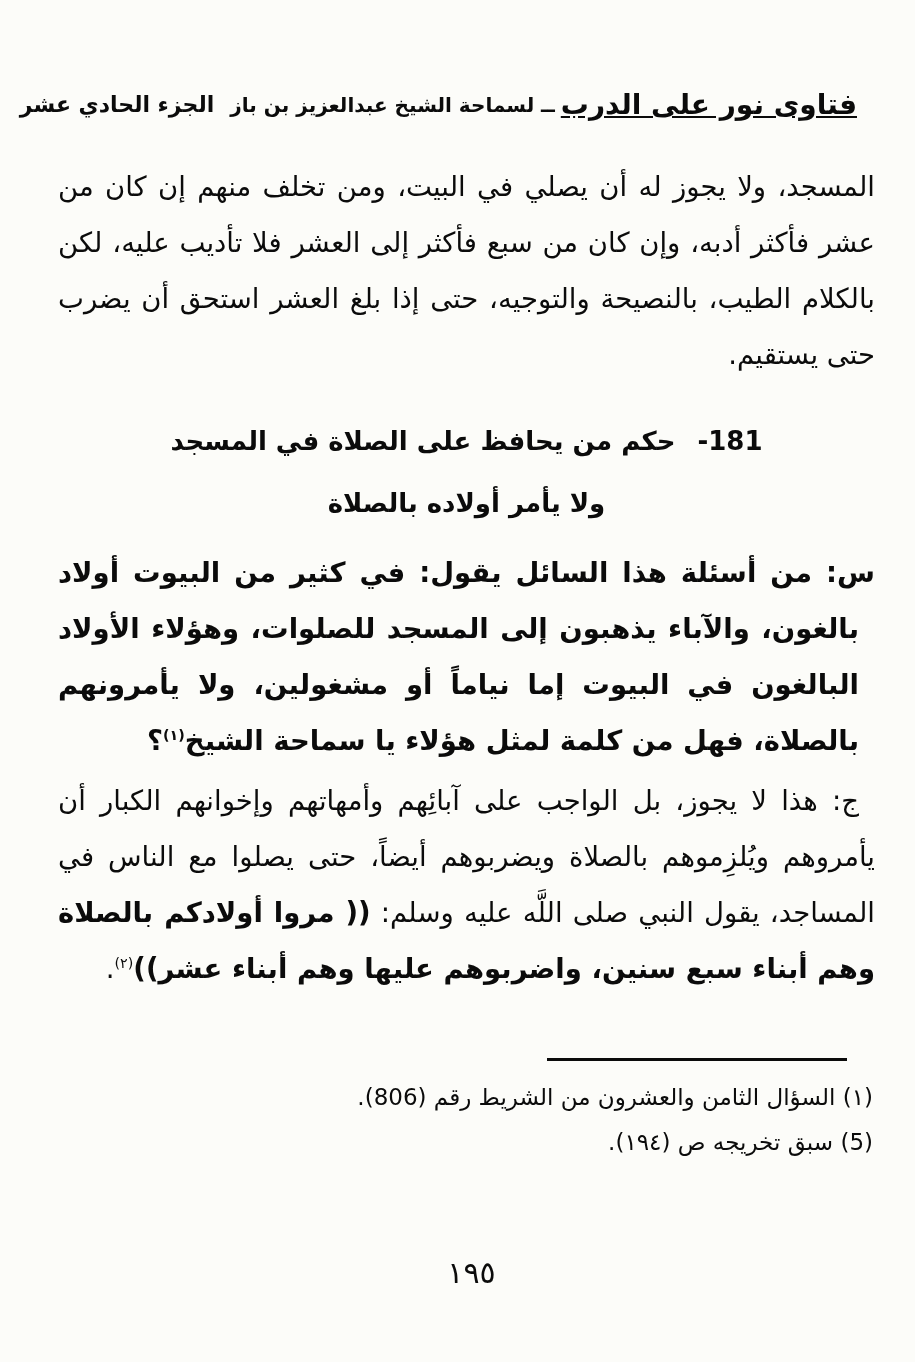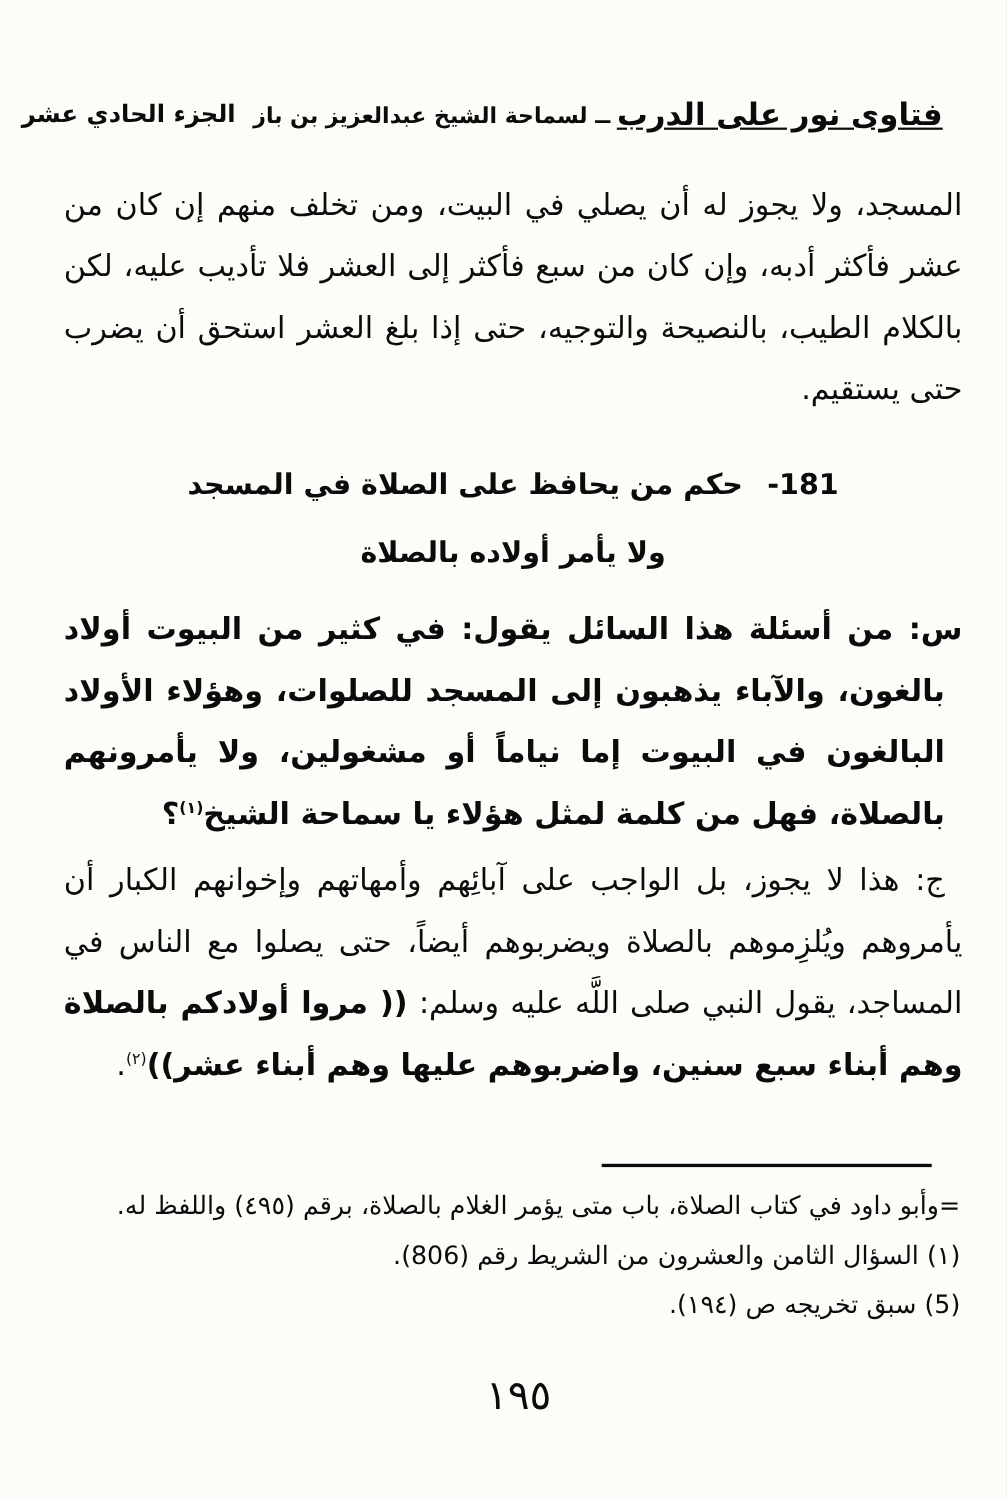--- a/index.html
+++ b/index.html
@@ -87,21 +87,21 @@
   }
   .fn-line { text-align: right; }
 
   
   .page-number {
     position: absolute;
     bottom: 72px;
     left: 0;
     right: 4px;
     text-align: center;
-    font-size: 37px;
+    font-size: 30px;
     padding-left: 32px;
   }
 </style>
 </head>
 <body>
 
 <div class="page">
 
   <header class="header">
     <span class="title">فتاوى نور على الدرب</span>
@@ -126,20 +126,19 @@
     </p>
 
     <p class="para answer">
       <span>ج: هذا لا يجوز، بل الواجب على آبائِهم وأمهاتهم وإخوانهم الكبار أن يأمروهم ويُلزِموهم بالصلاة ويضربوهم أيضاً، حتى يصلوا مع الناس في المساجد، يقول النبي صلى اللَّه عليه وسلم: </span><span class="hadith">(( مروا أولادكم بالصلاة وهم أبناء سبع سنين، واضربوهم عليها وهم أبناء عشر))</span><sup class="fnref">(٢)</sup><span>.</span>
     </p>
 
   </main>
 
   <footer class="footnotes">
     <div class="fn-rule"></div>
-    <div class="fn-line">=وأبو داود في كتاب الصلاة، باب متى يؤمر الغلام بالصلاة، برقم (٤٩٥) واللفظ له.</div>
     <div class="fn-line">(١) السؤال الثامن والعشرون من الشريط رقم (806).</div>
     <div class="fn-line">(5) سبق تخريجه ص (١٩٤).</div>
   </footer>
 
   <div class="page-number">١٩٥</div>
 
 </div>
 
 </body></html>

